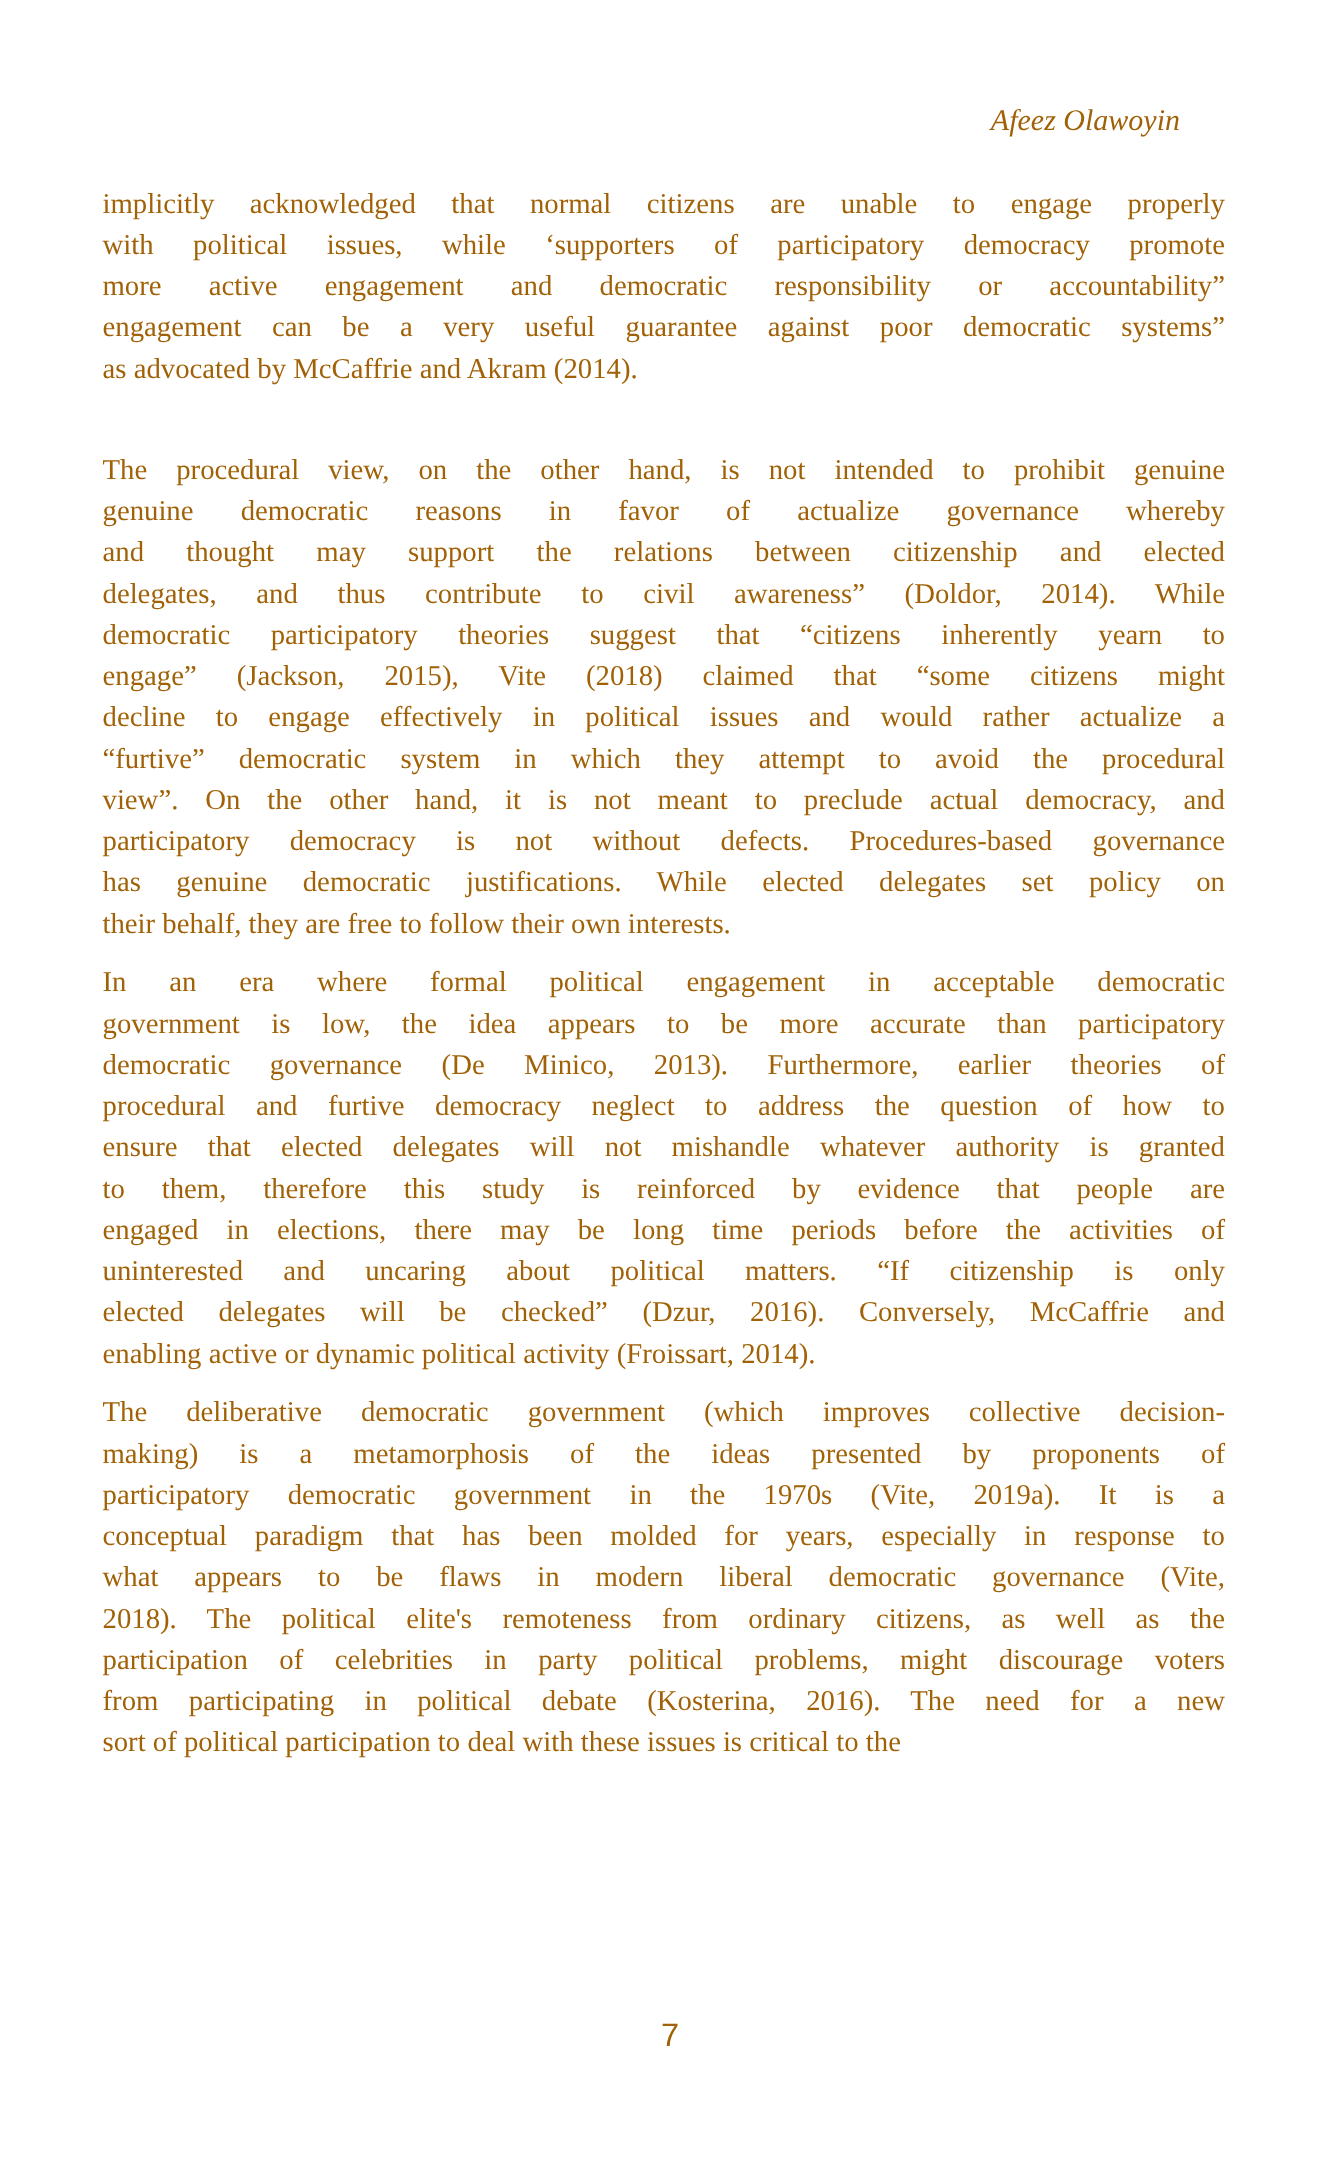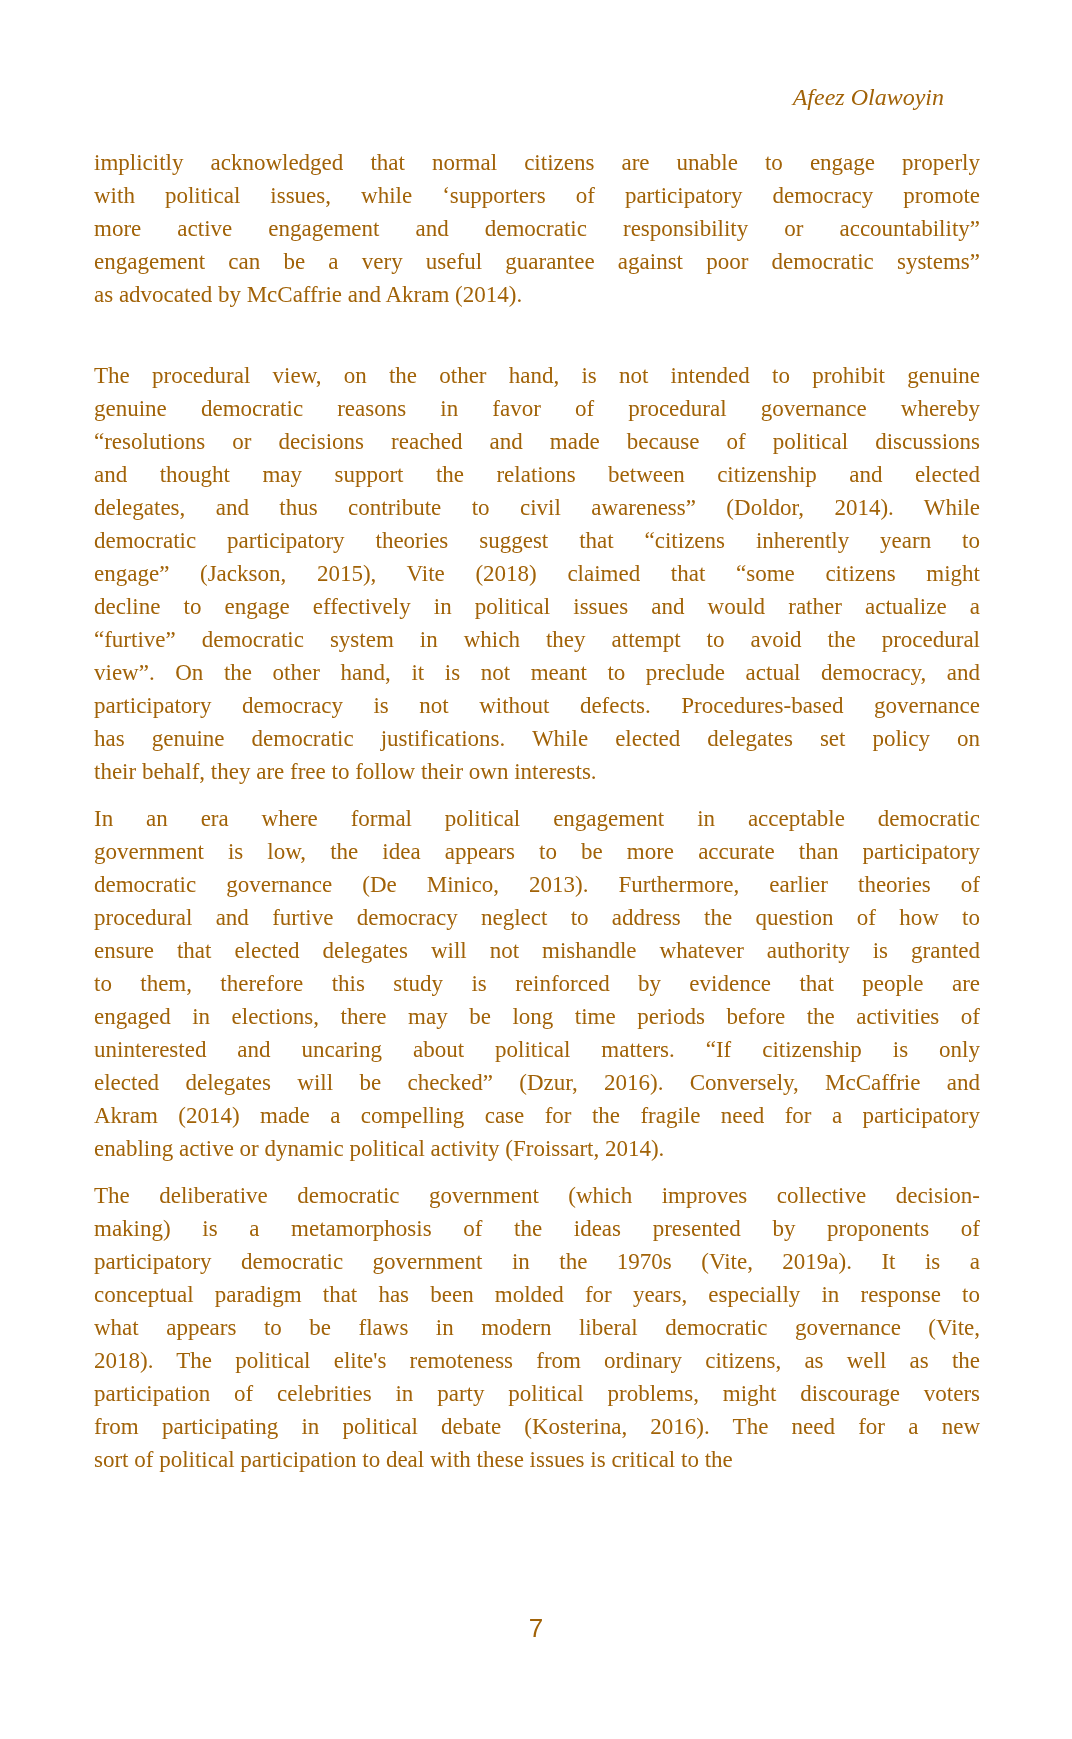--- a/index.html
+++ b/index.html
@@ -26,21 +26,21 @@
     font-size: 24px;
     line-height: 30px;
   }
   .text-body {
     position: absolute;
     left: 82px;
     top: 146px;
     width: 898px;
   }
   .para {
-    margin: 0 0 14px 12px;
+    margin: 0 0 14px 0;
   }
   
   .para:first-child {
     margin-bottom: 48px;
   }
   .line {
     font-size: 23px;
     line-height: 33px;
     text-align: justify;
     text-align-last: justify;
@@ -72,22 +72,21 @@
   <div class="text-body">
       <div class="para">
         <div class="line">implicitly acknowledged that normal citizens are unable to engage properly</div>
         <div class="line">with political issues, while ‘supporters of participatory democracy promote</div>
         <div class="line">more active engagement and democratic responsibility or accountability”</div>
         <div class="line">engagement can be a very useful guarantee against poor democratic systems”</div>
         <div class="line last">as advocated by McCaffrie and Akram (2014).</div>
       </div>
       <div class="para">
         <div class="line">The procedural view, on the other hand, is not intended to prohibit genuine</div>
-        <div class="line">genuine democratic reasons in favor of procedural governance whereby</div>
-        <div class="line">“resolutions or decisions reached and made because of political discussions</div>
+        <div class="line">genuine democratic reasons in favor of actualize governance whereby</div>
         <div class="line">and thought may support the relations between citizenship and elected</div>
         <div class="line">delegates, and thus contribute to civil awareness” (Doldor, 2014). While</div>
         <div class="line">democratic participatory theories suggest that “citizens inherently yearn to</div>
         <div class="line">engage” (Jackson, 2015), Vite (2018) claimed that “some citizens might</div>
         <div class="line">decline to engage effectively in political issues and would rather actualize a</div>
         <div class="line">“furtive” democratic system in which they attempt to avoid the procedural</div>
         <div class="line">view”. On the other hand, it is not meant to preclude actual democracy, and</div>
         <div class="line">participatory democracy is not without defects. Procedures-based governance</div>
         <div class="line">has genuine democratic justifications. While elected delegates set policy on</div>
         <div class="line last">their behalf, they are free to follow their own interests.</div>
@@ -95,21 +94,20 @@
       <div class="para">
         <div class="line">In an era where formal political engagement in acceptable democratic</div>
         <div class="line">government is low, the idea appears to be more accurate than participatory</div>
         <div class="line">democratic governance (De Minico, 2013). Furthermore, earlier theories of</div>
         <div class="line">procedural and furtive democracy neglect to address the question of how to</div>
         <div class="line">ensure that elected delegates will not mishandle whatever authority is granted</div>
         <div class="line">to them, therefore this study is reinforced by evidence that people are</div>
         <div class="line">engaged in elections, there may be long time periods before the activities of</div>
         <div class="line">uninterested and uncaring about political matters. “If citizenship is only</div>
         <div class="line">elected delegates will be checked” (Dzur, 2016). Conversely, McCaffrie and</div>
-        <div class="line">Akram (2014) made a compelling case for the fragile need for a participatory</div>
         <div class="line last">enabling active or dynamic political activity (Froissart, 2014).</div>
       </div>
       <div class="para">
         <div class="line">The deliberative democratic government (which improves collective decision-</div>
         <div class="line">making) is a metamorphosis of the ideas presented by proponents of</div>
         <div class="line">participatory democratic government in the 1970s (Vite, 2019a). It is a</div>
         <div class="line">conceptual paradigm that has been molded for years, especially in response to</div>
         <div class="line">what appears to be flaws in modern liberal democratic governance (Vite,</div>
         <div class="line">2018). The political elite's remoteness from ordinary citizens, as well as the</div>
         <div class="line">participation of celebrities in party political problems, might discourage voters</div>

